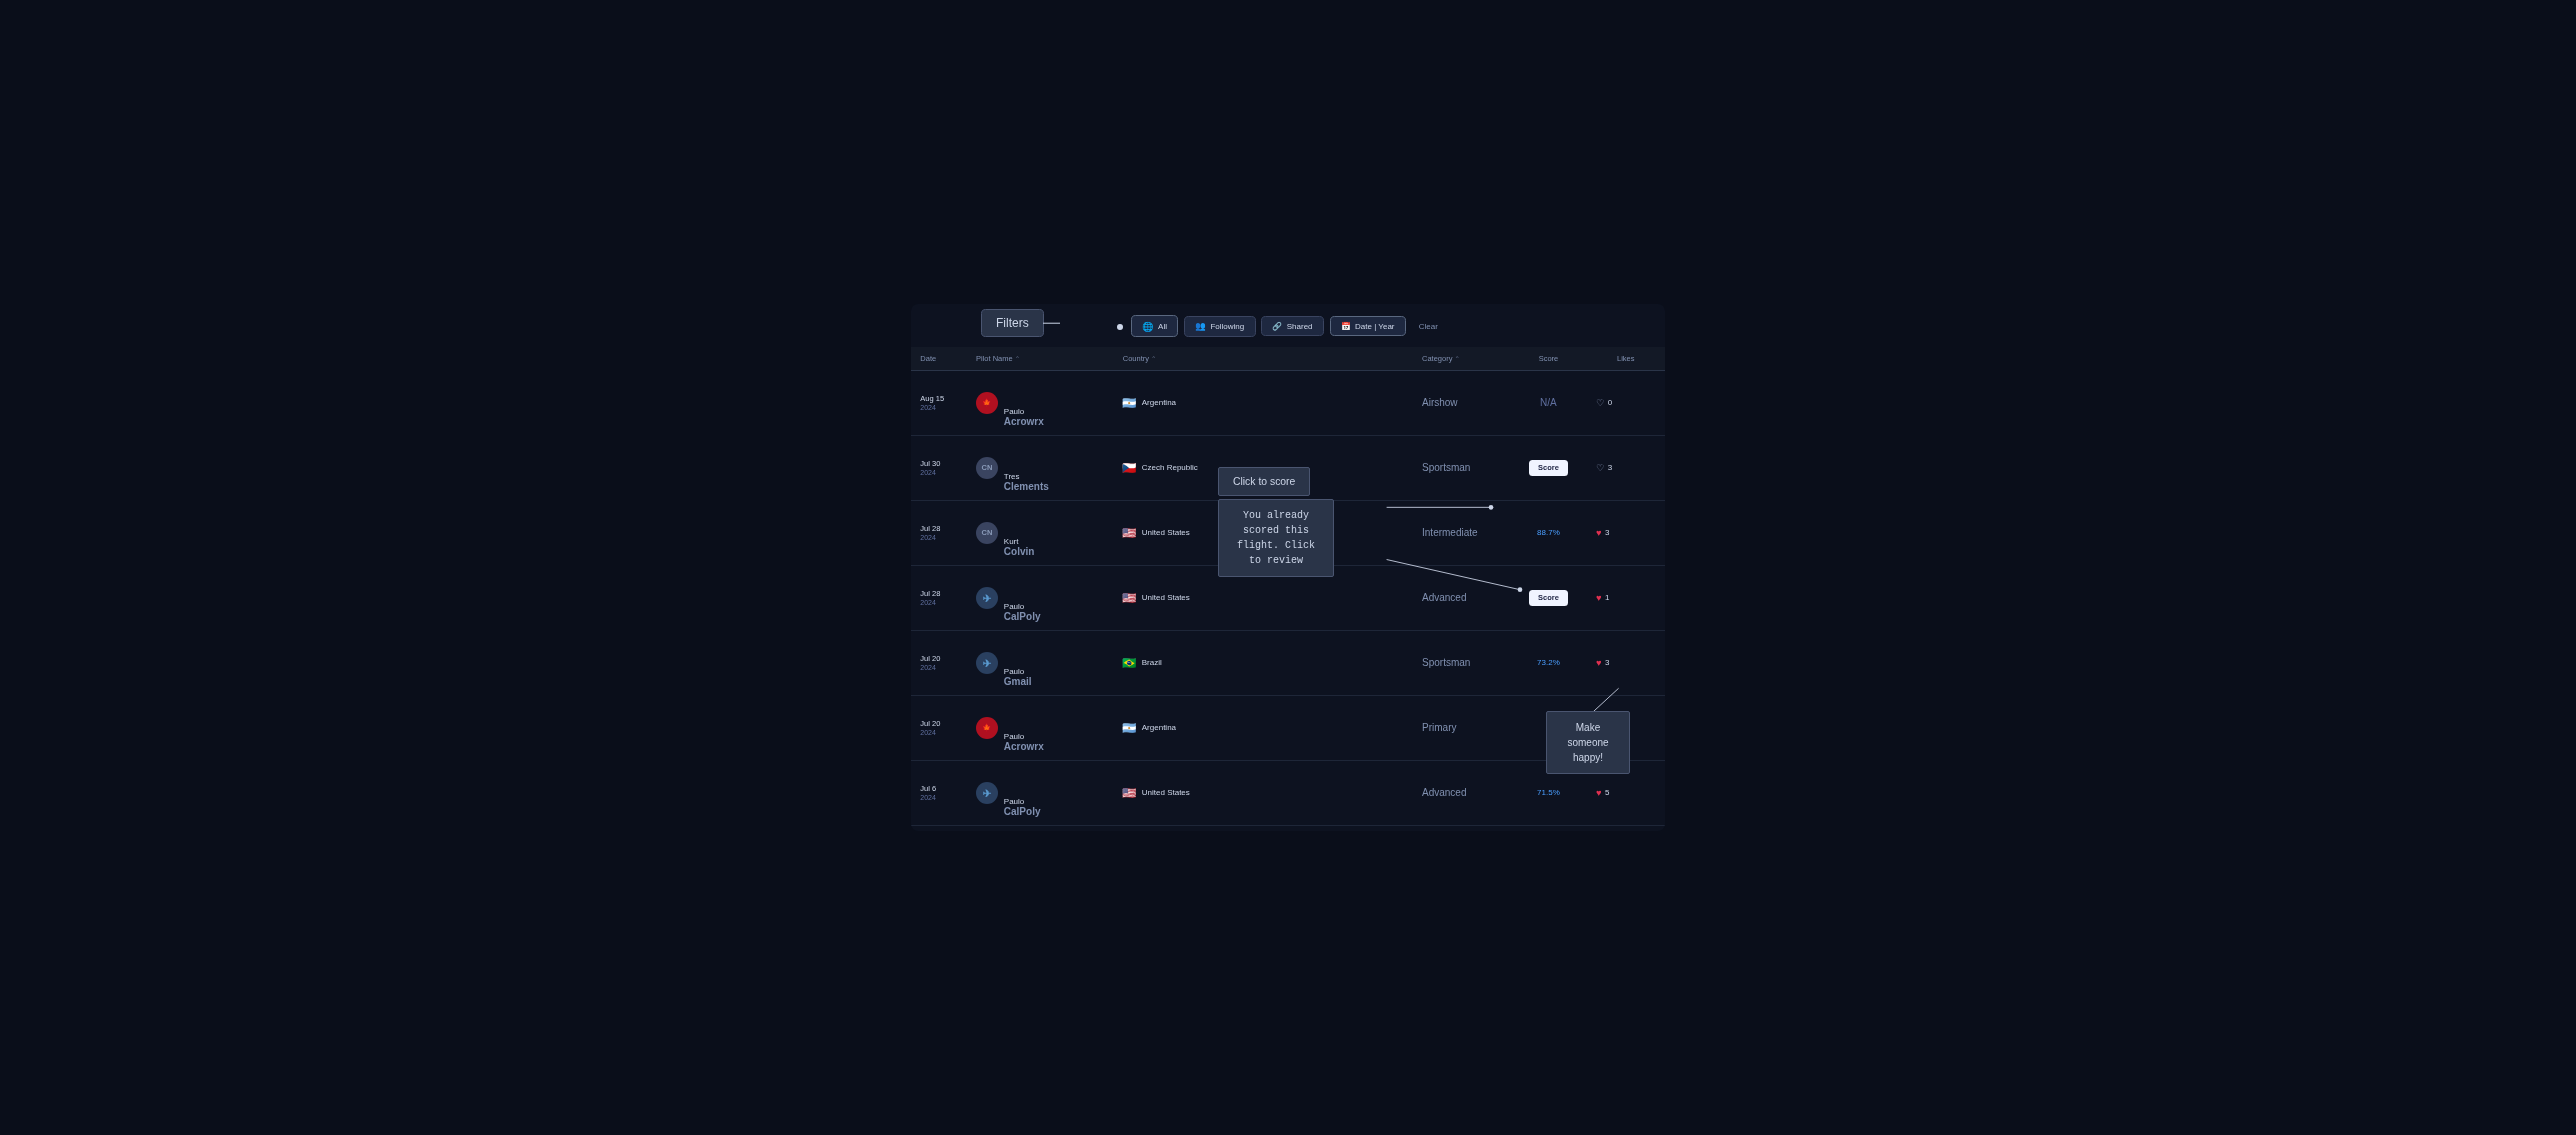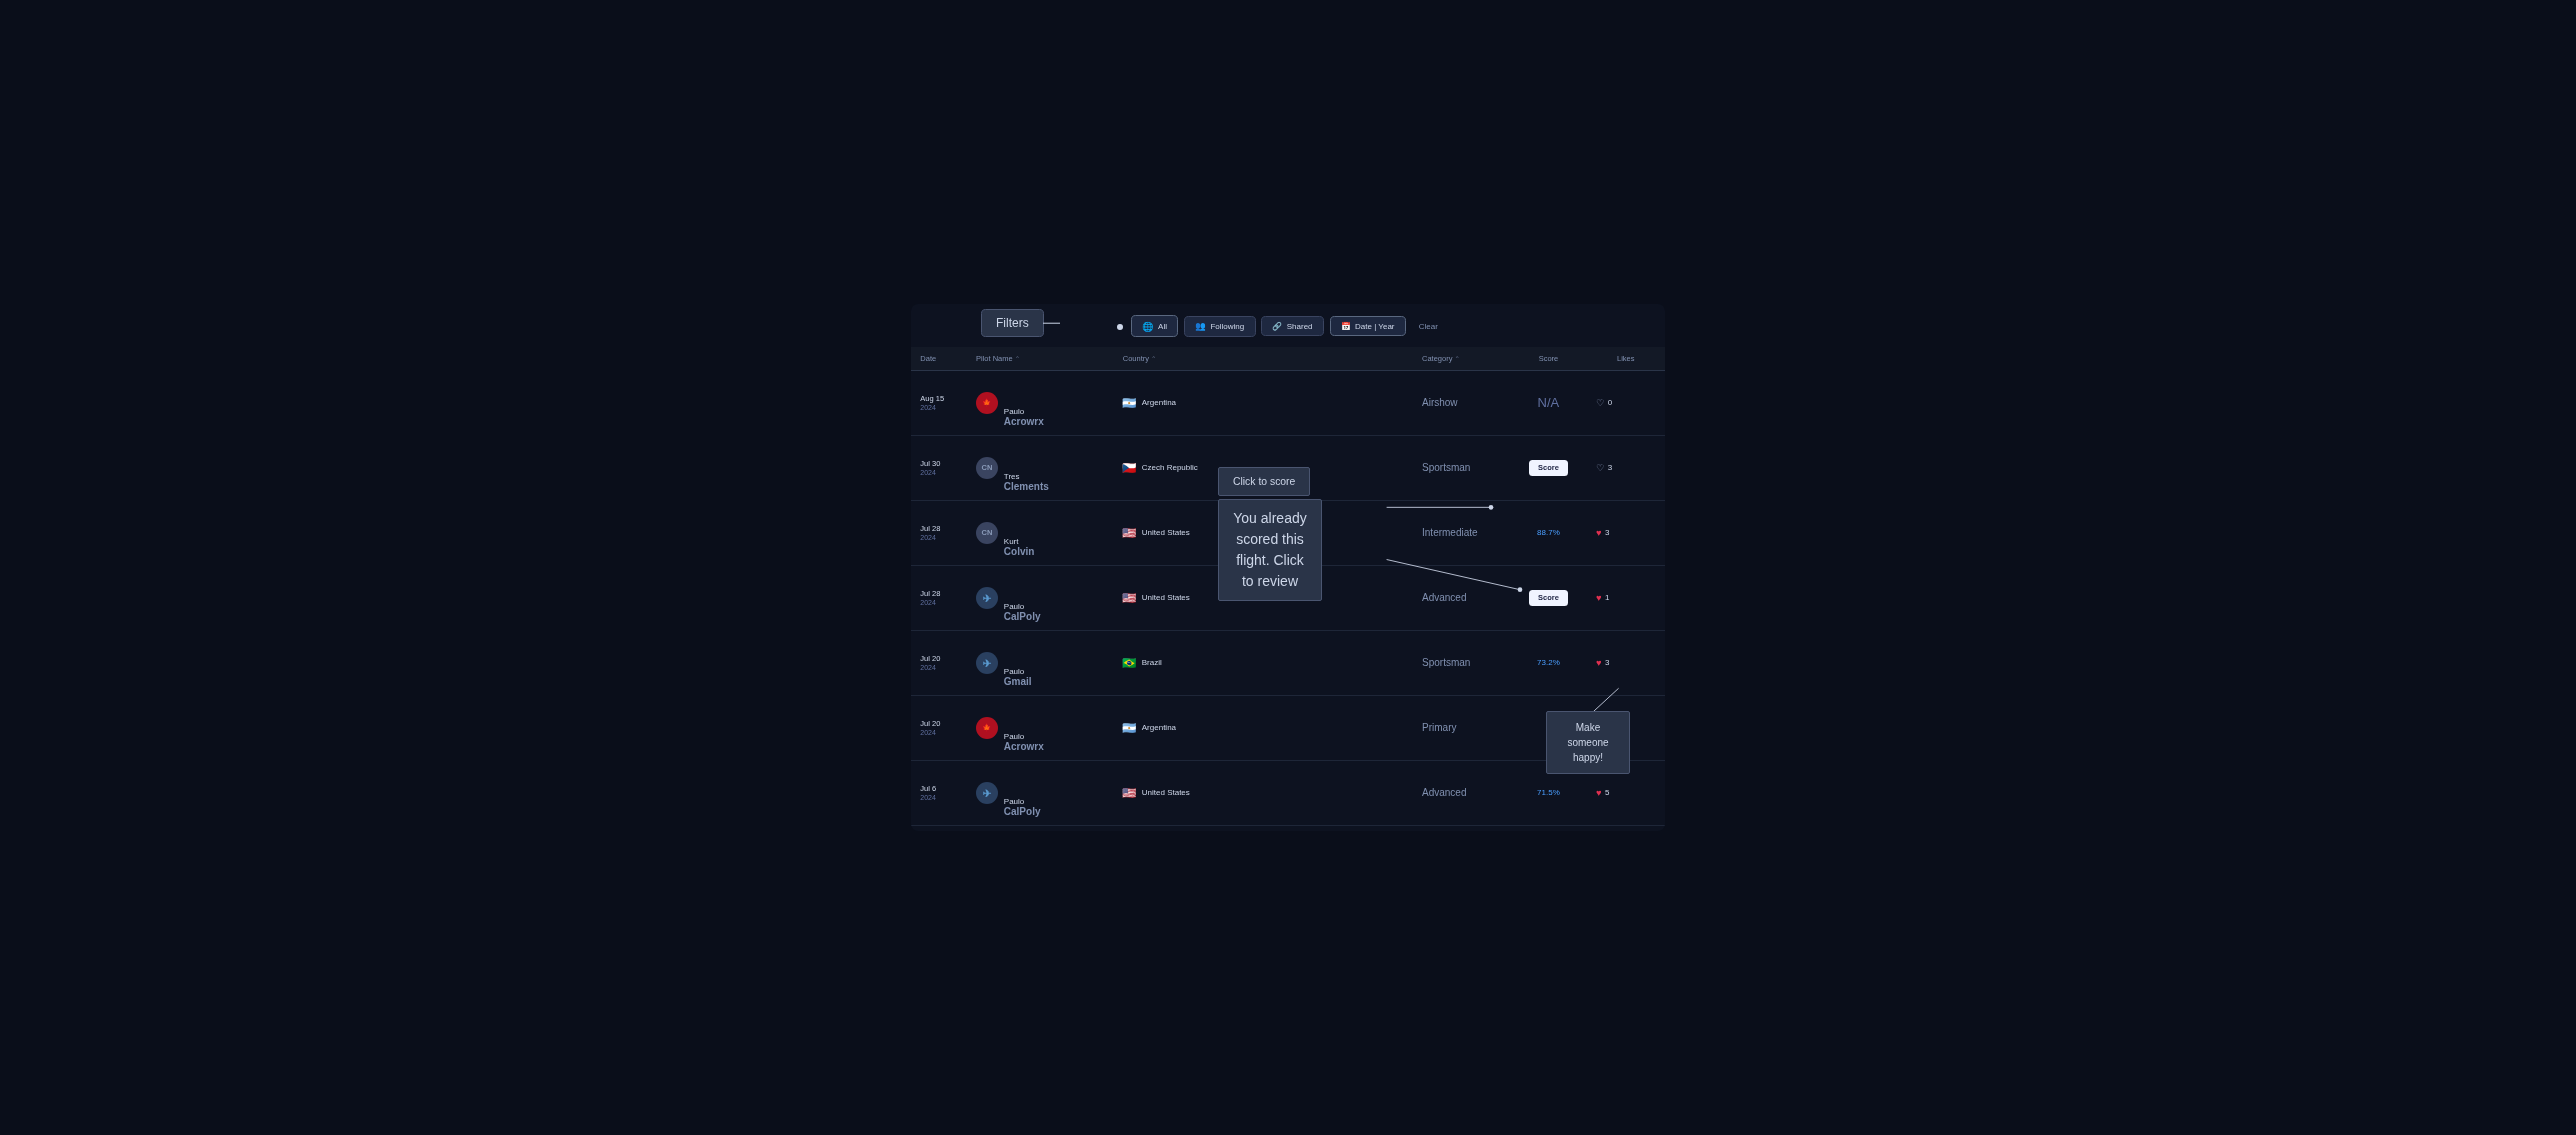--- a/index.html
+++ b/index.html
@@ -183,21 +183,21 @@
       font-size: 8px;
       color: #cdd6e8;
     }
     .flag-emoji { font-size: 11.6px; }
 
     .td-category { color: #8090b0; font-size: 10px; }
     .td-score {
       text-align: center;
       min-width: 58px;
     }
-    .score-na { color: #6070a0; font-size: 13px; }
+    .score-na { color: #6070a0; font-size: 10px; }
     .score-pct { color: #4a9eff; font-size: 8px; font-weight: 500; }
     .score-btn {
       background: #f0f4ff;
       color: #1a2040;
       border: none;
       border-radius: 3.5px;
       padding: 3.5px 9.3px;
       font-size: 7.5px;
       font-weight: 600;
       cursor: pointer;
@@ -230,24 +230,25 @@
       margin-top: 24px;
     }
     .tooltip-click-score {
       top: 96px;
       left: 307px;
       font-size: 10.4px;
     }
     .tooltip-already-scored {
       top: 128px;
       left: 307px;
-      font-size: 14px;
+      font-size: 10px;
       line-height: 1.5;
       white-space: normal;
-      width: 104px;
+      width: 116px;
+      font-family: Liberation Mono, monospace;
     }
     .tooltip-make-happy {
       bottom: 52px;
       right: 35px;
       font-size: 10px;
       line-height: 1.5;
       white-space: normal;
       width: 84px;
     }
 

